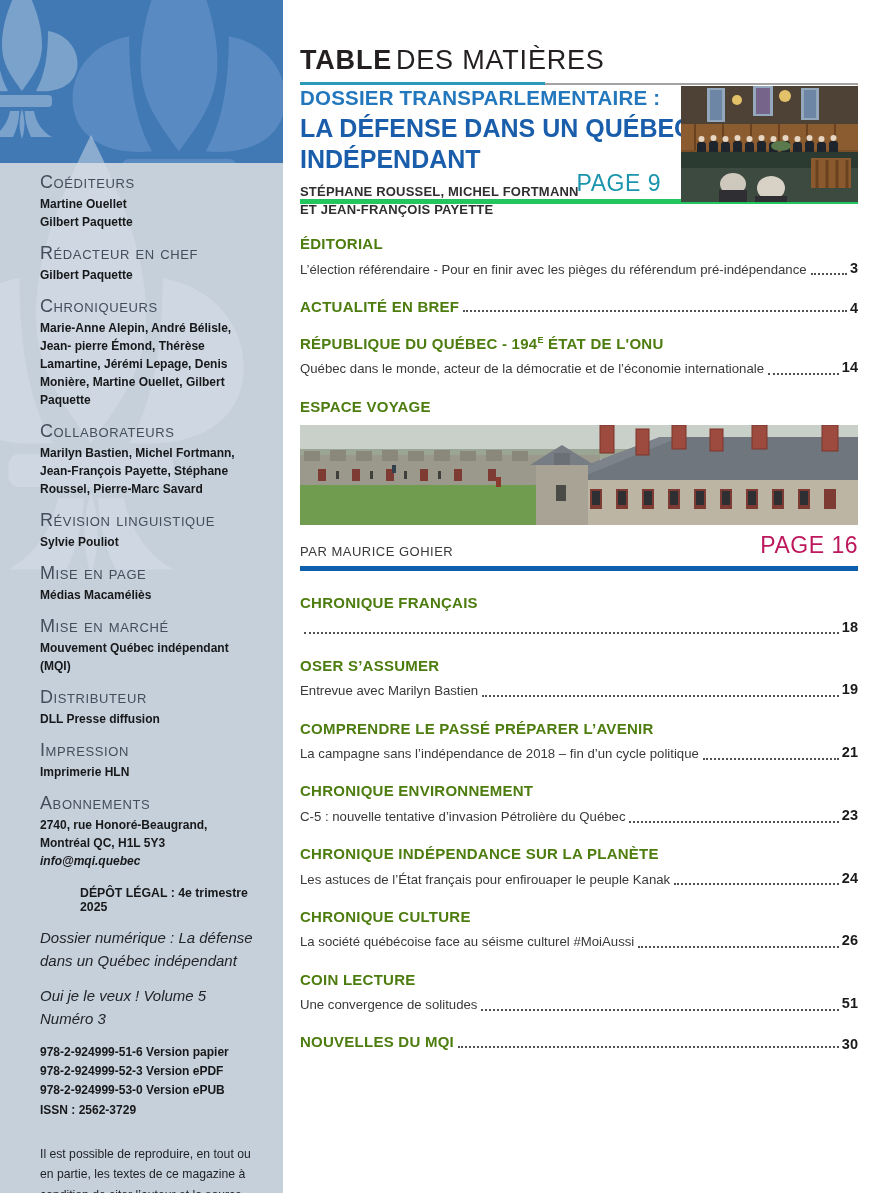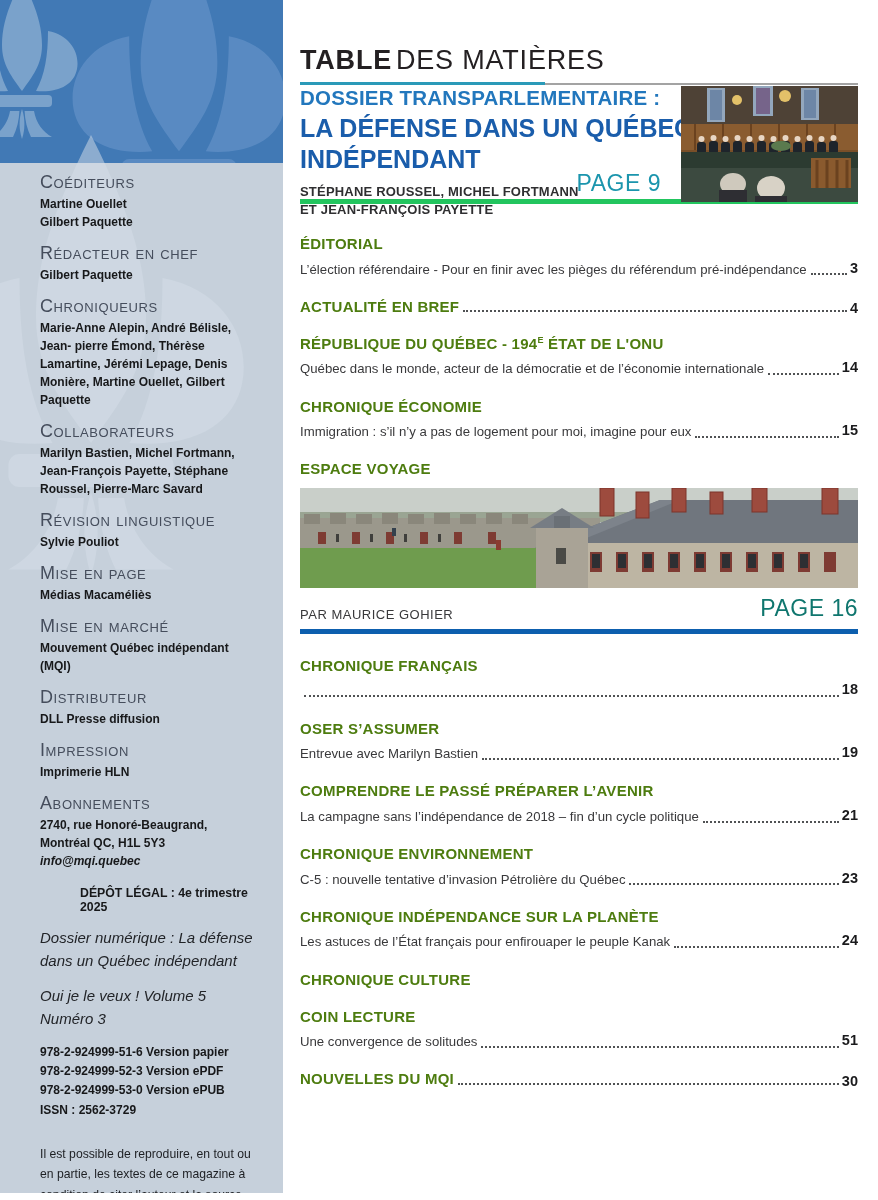--- a/index.html
+++ b/index.html
@@ -48,21 +48,21 @@
   .e-desc{white-space:nowrap;}
   .dots{flex:1;min-width:14px;margin:0 3px 4px 4px;border-bottom:2px dotted #505254;}
   .e-page{font-size:14.5px;font-weight:700;color:#1a1a1c;}
   .entry-line{display:flex;align-items:flex-end;margin-bottom:17.5px;}
   .entry-line .e-title{margin-bottom:0;white-space:nowrap;}
   
   .voyage-img{margin-top:9px;width:100%;height:100px;overflow:hidden;}
   .voyage-img svg{display:block;}
   .voyage-foot{display:flex;justify-content:space-between;align-items:flex-end;margin-top:7px;}
   .byline{font-size:13px;font-weight:500;color:#39393b;letter-spacing:.5px;}
-  .page-link2{font-size:23px;font-weight:500;color:#0f766e;letter-spacing:.5px;}
+  .page-link2{font-size:23px;font-weight:500;color:#be185d;letter-spacing:.5px;}
   .thick-rule{height:5px;background:#0d5fae;margin-top:7px;}
   .toc2{margin-top:22px;}
   .hidden-defs{position:absolute;width:0;height:0;overflow:hidden;}
 </style>
 </head>
 <body>
 
 <svg class="hidden-defs" aria-hidden="true">
   <symbol id="fleur" viewBox="0 0 60 82">
     <path d="M30 1 C24 13 20 23 20 34 C20 44 25 50 30 57 C35 50 40 44 40 34 C40 23 36 13 30 1 Z"></path>
@@ -253,28 +253,20 @@
       <span class="e-title">ACTUALITÉ EN BREF</span>
       <span class="dots"></span>
       <span class="e-page">4</span>
     </div>
     <div class="entry">
       <div class="e-title"><span>RÉPUBLIQUE DU QUÉBEC - 194</span><sup>E</sup><span> ÉTAT DE L'ONU</span></div>
       <div class="e-row">
         <span class="e-desc">Québec dans le monde, acteur de la démocratie et de l’économie internationale</span>
         <span class="dots"></span>
         <span class="e-page">14</span>
-      </div>
-    </div>
-    <div class="entry">
-      <div class="e-title">CHRONIQUE ÉCONOMIE</div>
-      <div class="e-row">
-        <span class="e-desc">Immigration : s’il n’y a pas de logement pour moi, imagine pour eux</span>
-        <span class="dots"></span>
-        <span class="e-page">15</span>
       </div>
     </div>
   </section>
 
   <section>
     <div class="e-title">ESPACE VOYAGE</div>
     <div class="voyage-img">
       <svg width="558" height="100" viewBox="0 0 558 100" preserveAspectRatio="none">
         <rect width="558" height="100" fill="#c9cfc9"></rect>
         <rect y="24" width="558" height="10" fill="#9aa593"></rect>
@@ -391,20 +383,25 @@
     <div class="entry">
       <div class="e-title">CHRONIQUE INDÉPENDANCE SUR LA PLANÈTE</div>
       <div class="e-row">
         <span class="e-desc">Les astuces de l’État français pour enfirouaper le peuple Kanak</span>
         <span class="dots"></span>
         <span class="e-page">24</span>
       </div>
     </div>
     <div class="entry">
       <div class="e-title">CHRONIQUE CULTURE</div>
+      <div class="e-row">
+        <span class="e-desc">La société québécoise face au séisme culturel #MoiAussi</span>
+        <span class="dots"></span>
+        <span class="e-page">26</span>
+      </div>
     </div>
     <div class="entry">
       <div class="e-title">COIN LECTURE</div>
       <div class="e-row">
         <span class="e-desc">Une convergence de solitudes</span>
         <span class="dots"></span>
         <span class="e-page">51</span>
       </div>
     </div>
     <div class="entry-line">

